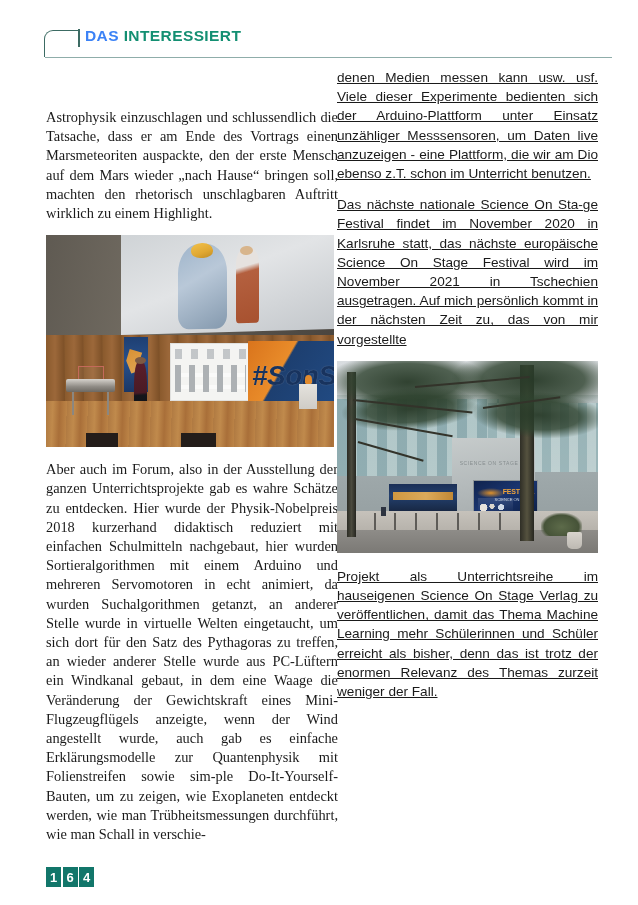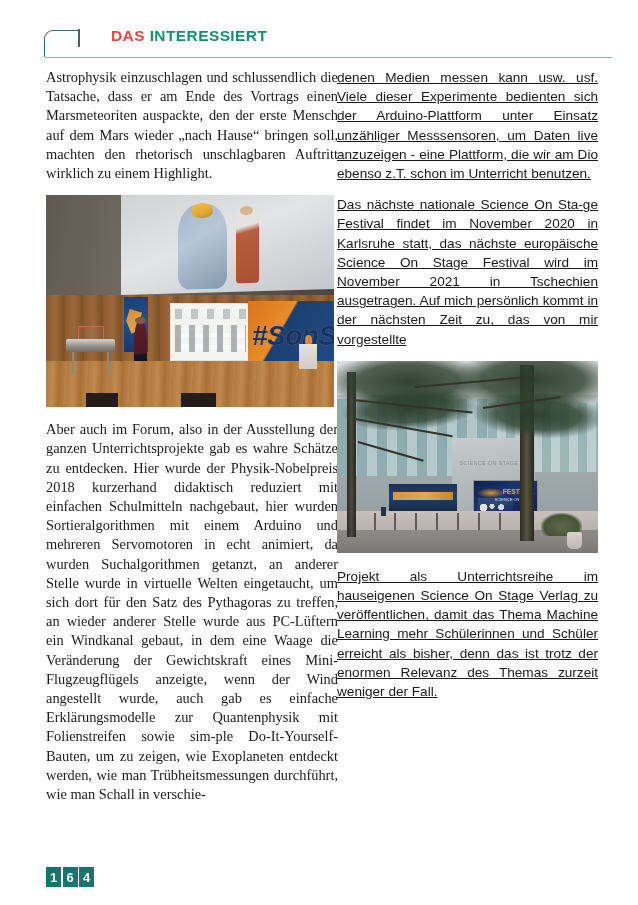--- a/index.html
+++ b/index.html
@@ -54,39 +54,40 @@
   .section-title {
     position: absolute;
     left: 41px;
     top: 0px;
     font-family: "Liberation Sans", sans-serif;
     font-weight: bold;
     font-size: 15.5px;
     letter-spacing: 0.4px;
     white-space: nowrap;
   }
-  .section-title .t-das { color: #ef4444; margin-left: 26px; }
+  .section-title .t-das { color: #3b82f6; }
   .section-title .t-rest { color: #138f72; }
   .header-rule {
     position: absolute;
     left: 1px;
     top: 30px;
     width: 567px;
     height: 1.4px;
     background: #8fadaa;
   }
 
   
   .col {
     position: absolute;
     top: 68px;
   }
   .col-left {
     left: 46px;
     width: 292px;
+    margin-top: 40px;
   }
   .col-right {
     left: 337px;
     width: 261px;
     text-decoration: underline;
   }
 
   p.body {
     margin: 0 0 12px 0;
     text-align: justify;

